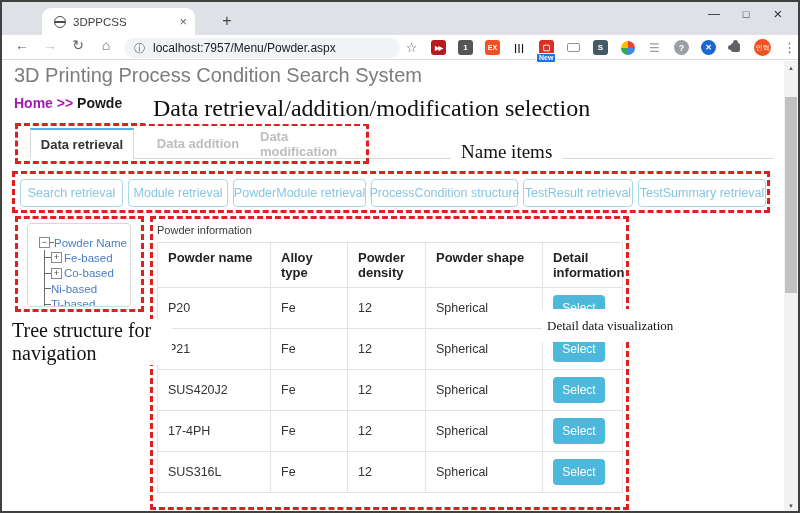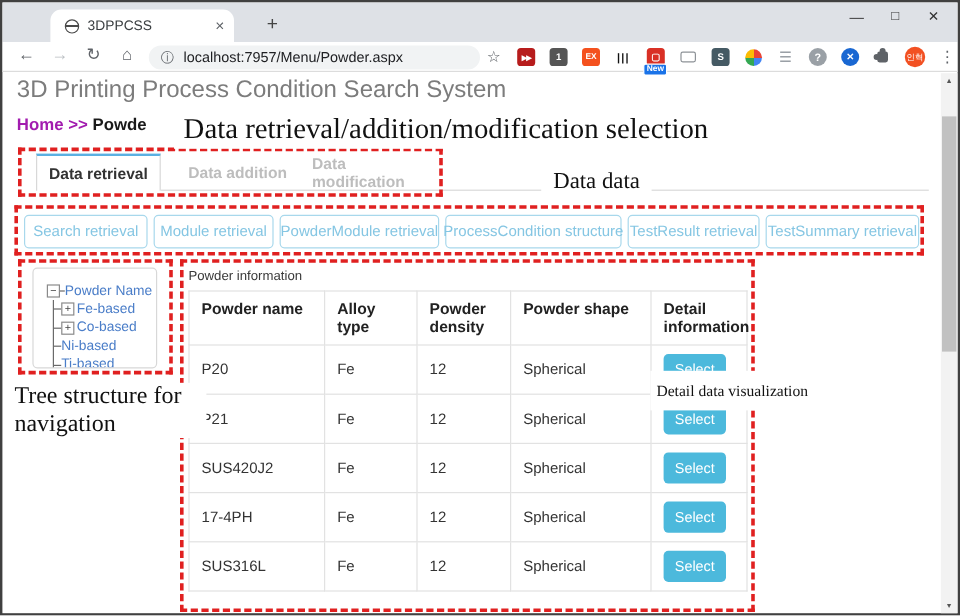--- a/index.html
+++ b/index.html
@@ -285,17 +285,17 @@
       </tr>
     </tbody>
   </table>
 
   <div class="redbox rb-tabs"></div>
   <div class="redbox rb-btns"></div>
   <div class="redbox rb-tree"></div>
   <div class="redbox rb-table"></div>
 
   <div class="ann ann-selection">Data retrieval/addition/modification selection</div>
-  <div class="ann ann-items">Data data</div>
+  <div class="ann ann-items">Name items</div>
   <div class="ann ann-tree">Tree structure for navigation</div>
   <div class="ann ann-detail">Detail data visualization</div>
 
 </div>
 
 </body></html>

